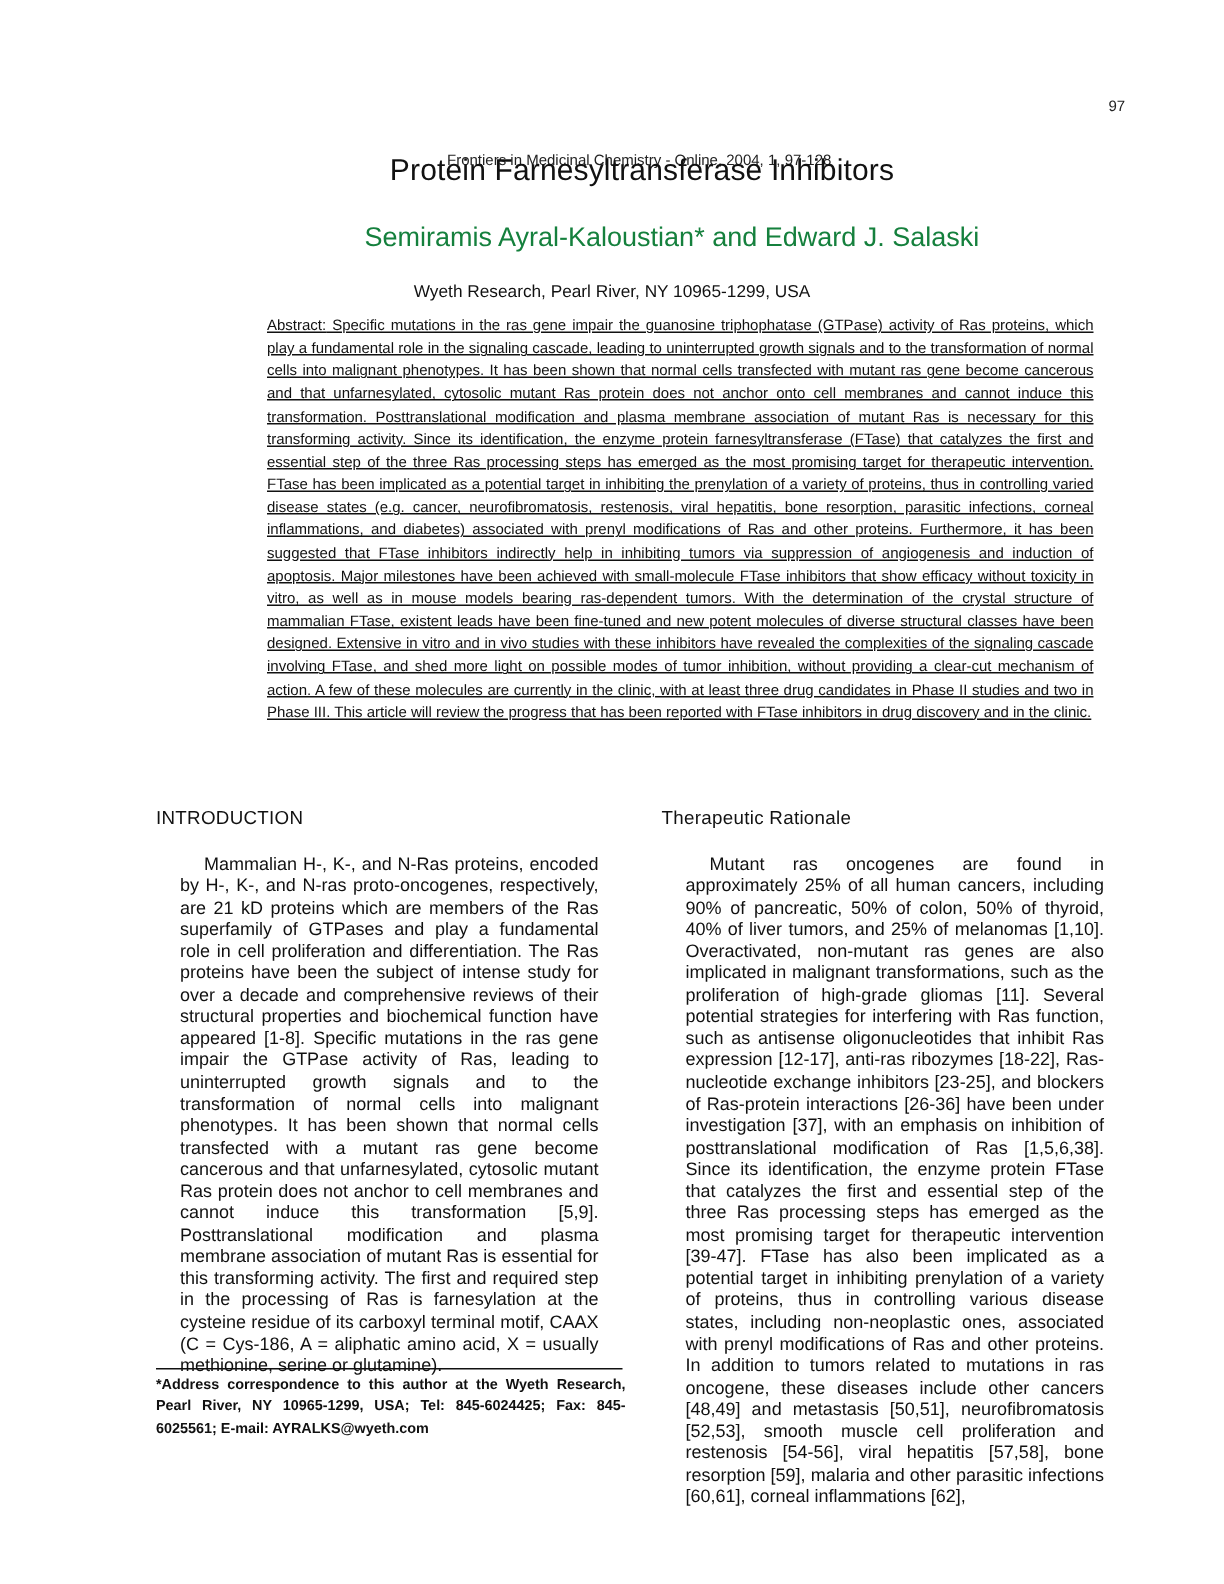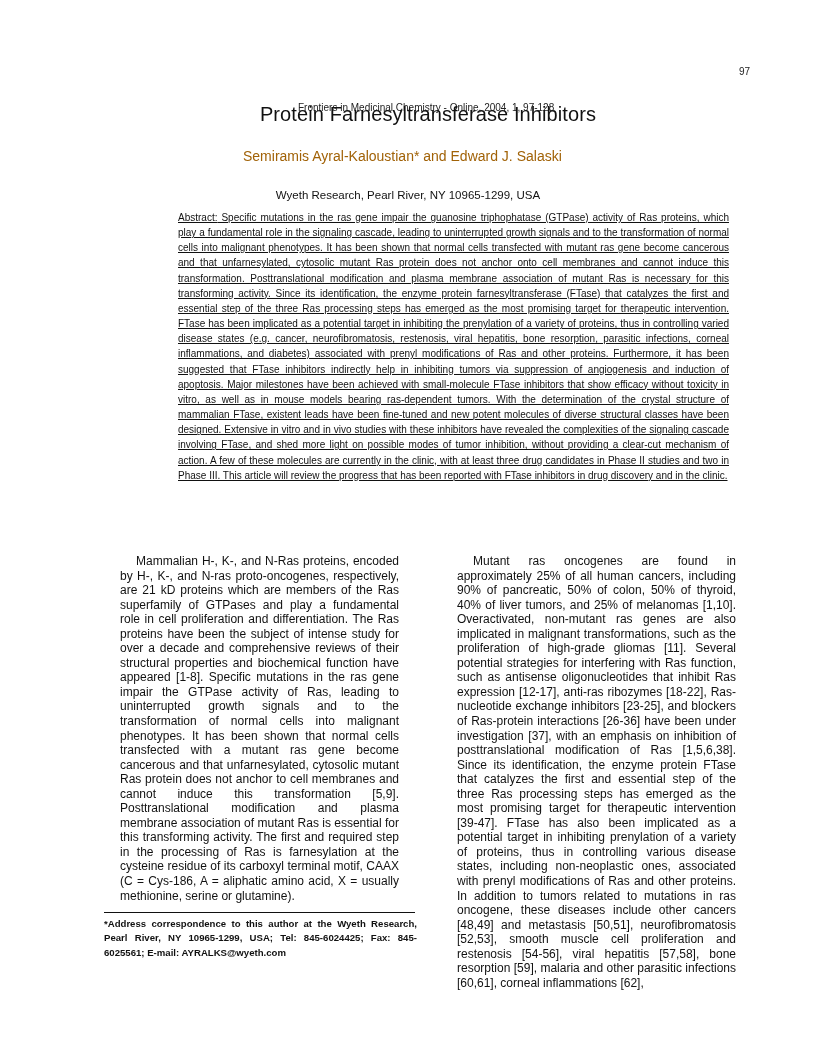--- a/index.html
+++ b/index.html
@@ -1,20 +1,20 @@
 <!DOCTYPE html>
 <html><head>
 <meta charset="utf-8">
 <style>
   html, body { margin: 0; padding: 0; background: #ffffff; }
   body { width: 816px; height: 1056px; position: relative; overflow: hidden; color: #111; font-family: "Liberation Sans", sans-serif; }
   .running-head { position: absolute; top: 66px; left: 298px; font-size: 10px; color: #222; margin-top: 36px; }
   .page-number { position: absolute; top: 66px; left: 739px; font-size: 10px; color: #222; text-align: right; }
   .title { position: absolute; top: 103px; left: 0; width: 856px; text-align: center; font-size: 20px; color: #111; letter-spacing: 0.1px; }
-  .authors { position: absolute; top: 148px; left: 243px; font-size: 14px; color: #a16207; }
+  .authors { position: absolute; top: 148px; left: 243px; font-size: 18px; color: #15803d; }
   .affiliation { position: absolute; top: 189px; left: 0; width: 816px; text-align: center; font-size: 11.5px; color: #111; box-sizing: border-box; }
   .abstract { position: absolute; top: 210px; left: 178px; width: 551px; font-size: 10px; line-height: 15.15px; text-align: justify; color: #111; text-decoration: underline; }
   .col { position: absolute; top: 538px; width: 311px; font-size: 12px; line-height: 14.55px; color: #111; text-align: justify; }
   .col-left { left: 104px; }
   .col-right { left: 441px; }
   .section-heading { font-size: 12.5px; margin: 0 0 7px 0; font-weight: normal; letter-spacing: 0.2px; }
   .para { margin: 16px; text-indent: 16px; }
   .footnote-rule { position: absolute; top: 912px; left: 104px; width: 311px; height: 0; border-top: 1.5px solid #111; }
   .footnote { position: absolute; top: 917px; left: 104px; width: 313px; font-size: 9.6px; line-height: 14.4px; color: #111; text-align: justify; font-weight: bold; }
 </style>
@@ -25,22 +25,24 @@
   <div class="running-head">Frontiers in Medicinal Chemistry - Online, 2004, 1, 97-128</div>
   <div class="page-number">97</div>
 
   <div class="title">Protein Farnesyltransferase Inhibitors</div>
   <div class="authors">Semiramis Ayral-Kaloustian* and Edward J. Salaski</div>
   <div class="affiliation">Wyeth Research, Pearl River, NY 10965-1299, USA</div>
 
   <div class="abstract"><span>Abstract:</span><span> Specific mutations in the ras gene impair the guanosine triphophatase (GTPase) activity of Ras proteins, which play a fundamental role in the signaling cascade, leading to uninterrupted growth signals and to the transformation of normal cells into malignant phenotypes. It has been shown that normal cells transfected with mutant ras gene become cancerous and that unfarnesylated, cytosolic mutant Ras protein does not anchor onto cell membranes and cannot induce this transformation. Posttranslational modification and plasma membrane association of mutant Ras is necessary for this transforming activity. Since its identification, the enzyme protein farnesyltransferase (FTase) that catalyzes the first and essential step of the three Ras processing steps has emerged as the most promising target for therapeutic intervention. FTase has been implicated as a potential target in inhibiting the prenylation of a variety of proteins, thus in controlling varied disease states (e.g. cancer, neurofibromatosis, restenosis, viral hepatitis, bone resorption, parasitic infections, corneal inflammations, and diabetes) associated with prenyl modifications of Ras and other proteins. Furthermore, it has been suggested that FTase inhibitors indirectly help in inhibiting tumors via suppression of angiogenesis and induction of apoptosis. Major milestones have been achieved with small-molecule FTase inhibitors that show efficacy without toxicity in vitro, as well as in mouse models bearing ras-dependent tumors. With the determination of the crystal structure of mammalian FTase, existent leads have been fine-tuned and new potent molecules of diverse structural classes have been designed. Extensive in vitro and in vivo studies with these inhibitors have revealed the complexities of the signaling cascade involving FTase, and shed more light on possible modes of tumor inhibition, without providing a clear-cut mechanism of action. A few of these molecules are currently in the clinic, with at least three drug candidates in Phase II studies and two in Phase III. This article will review the progress that has been reported with FTase inhibitors in drug discovery and in the clinic.</span></div>
 
   <div class="col col-left">
+    <h2 class="section-heading">INTRODUCTION</h2>
     <p class="para">Mammalian H-, K-, and N-Ras proteins, encoded by H-, K-, and N-ras proto-oncogenes, respectively, are 21 kD proteins which are members of the Ras superfamily of GTPases and play a fundamental role in cell proliferation and differentiation. The Ras proteins have been the subject of intense study for over a decade and comprehensive reviews of their structural properties and biochemical function have appeared [1-8]. Specific mutations in the ras gene impair the GTPase activity of Ras, leading to uninterrupted growth signals and to the transformation of normal cells into malignant phenotypes. It has been shown that normal cells transfected with a mutant ras gene become cancerous and that unfarnesylated, cytosolic mutant Ras protein does not anchor to cell membranes and cannot induce this transformation [5,9]. Posttranslational modification and plasma membrane association of mutant Ras is essential for this transforming activity. The first and required step in the processing of Ras is farnesylation at the cysteine residue of its carboxyl terminal motif, CAAX (C = Cys-186, A = aliphatic amino acid, X = usually methionine, serine or glutamine).</p>
   </div>
 
   <div class="col col-right">
+    <h2 class="section-heading">Therapeutic Rationale</h2>
     <p class="para">Mutant ras oncogenes are found in approximately 25% of all human cancers, including 90% of pancreatic, 50% of colon, 50% of thyroid, 40% of liver tumors, and 25% of melanomas [1,10]. Overactivated, non-mutant ras genes are also implicated in malignant transformations, such as the proliferation of high-grade gliomas [11]. Several potential strategies for interfering with Ras function, such as antisense oligonucleotides that inhibit Ras expression [12-17], anti-ras ribozymes [18-22], Ras-nucleotide exchange inhibitors [23-25], and blockers of Ras-protein interactions [26-36] have been under investigation [37], with an emphasis on inhibition of posttranslational modification of Ras [1,5,6,38]. Since its identification, the enzyme protein FTase that catalyzes the first and essential step of the three Ras processing steps has emerged as the most promising target for therapeutic intervention [39-47]. FTase has also been implicated as a potential target in inhibiting prenylation of a variety of proteins, thus in controlling various disease states, including non-neoplastic ones, associated with prenyl modifications of Ras and other proteins. In addition to tumors related to mutations in ras oncogene, these diseases include other cancers [48,49] and metastasis [50,51], neurofibromatosis [52,53], smooth muscle cell proliferation and restenosis [54-56], viral hepatitis [57,58], bone resorption [59], malaria and other parasitic infections [60,61], corneal inflammations [62],</p>
   </div>
 
   <div class="footnote-rule"></div>
   <div class="footnote">*Address correspondence to this author at the Wyeth Research, Pearl River, NY 10965-1299, USA; Tel: 845-6024425; Fax: 845-6025561; E-mail: AYRALKS@wyeth.com</div>
 </div>
 
 </body></html>

